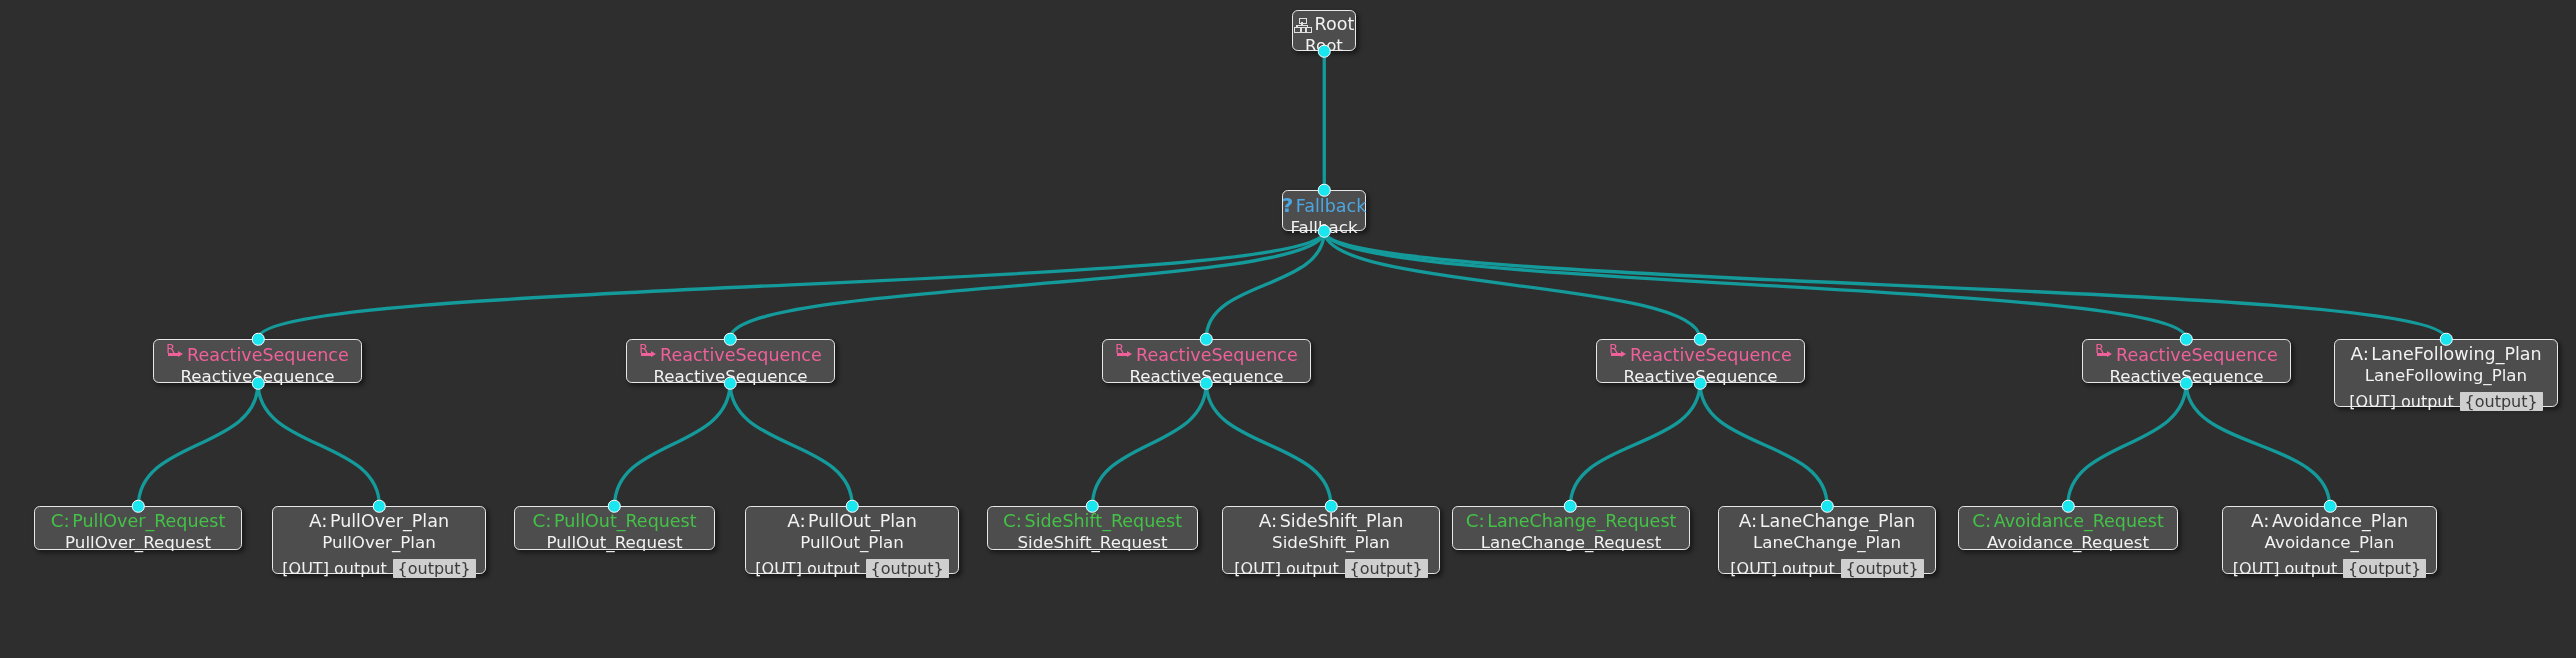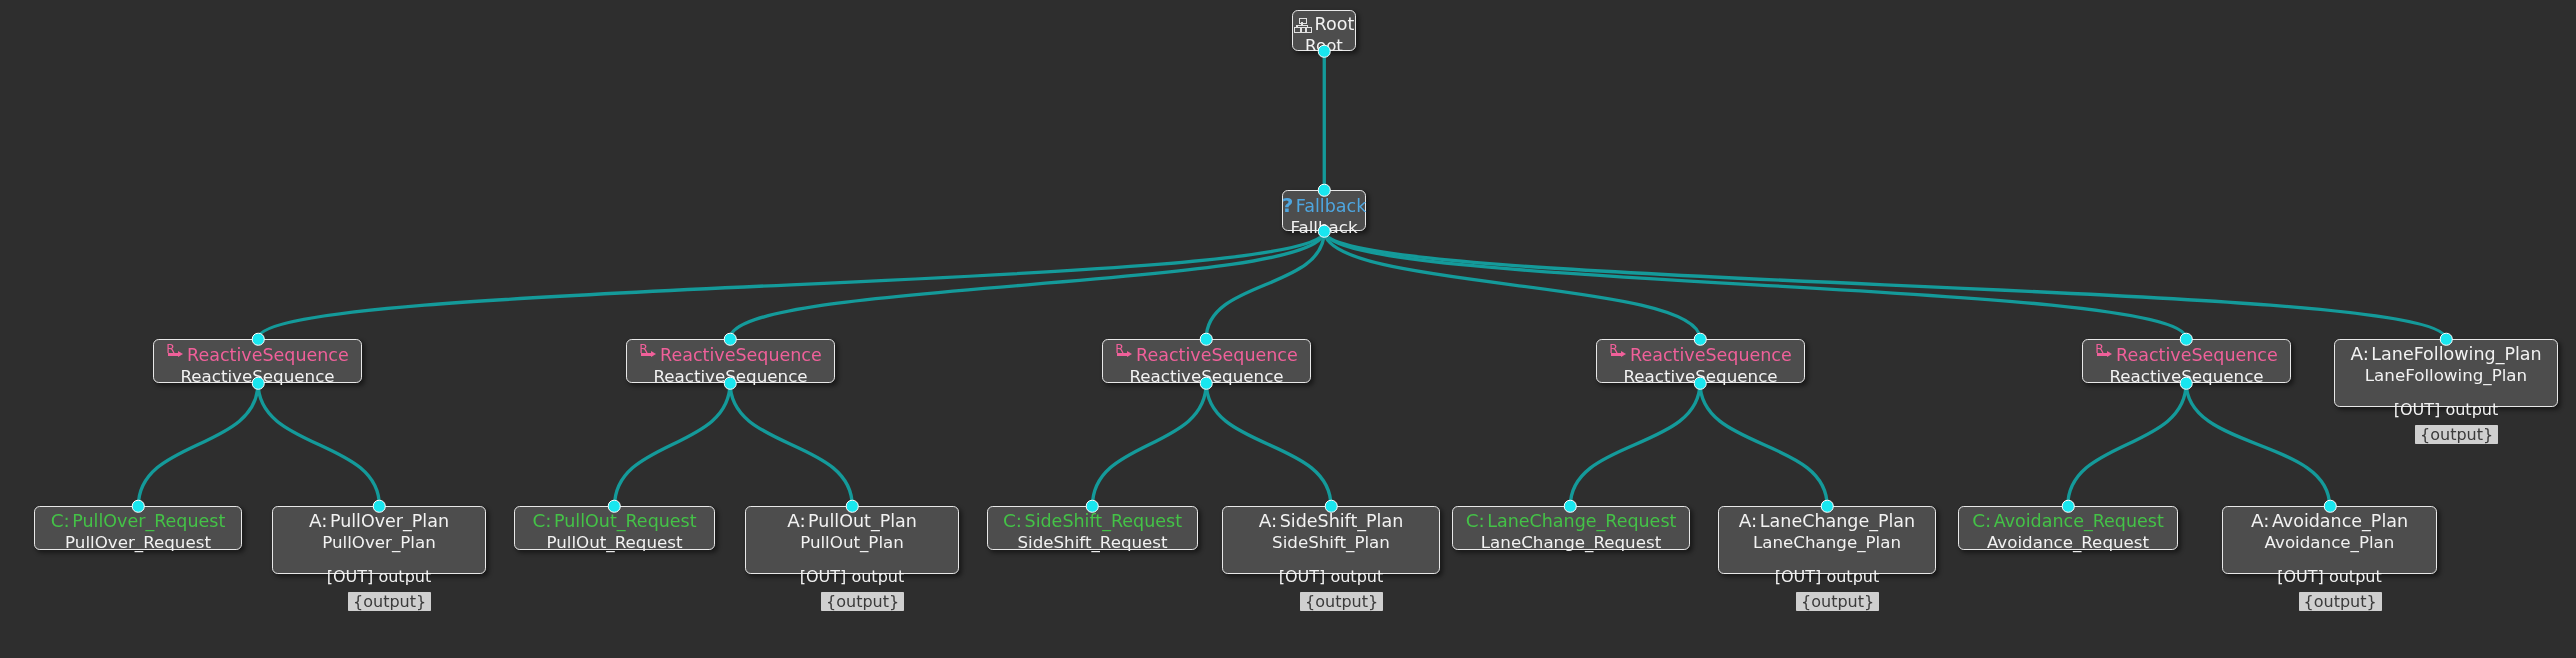--- a/index.html
+++ b/index.html
@@ -38,21 +38,21 @@
   }
   
   .t-root .n-sym, .t-root .n-type{color:#f2f2f2;}
   .t-fallback .n-sym, .t-fallback .n-type{color:#4ea6e0;}
   .t-reactive .n-sym, .t-reactive .n-type{color:#f0609a;}
   .t-cond .n-sym, .t-cond .n-type{color:#44c247;}
   .t-action .n-sym, .t-action .n-type{color:#f2f2f2;}
 
   .n-port{
     display:flex;align-items:flex-end;gap:5.8px;
-    font-size:16px;color:#f2f2f2;white-space:nowrap;margin-top:14px;flex-direction:column;
+    font-size:16px;color:#f2f2f2;white-space:nowrap;margin-top:6px;
   }
   .port-badge{
     background:#cfcfcf;color:#3a3a3a;padding:0px 5px;border-radius:0.8px;font-size:16px;
   }
 
   
   .root-icon{
     width:16.7px;height:14px;position:relative;display:inline-block;margin-right:1.7px;
     top:1.7px;
   }

